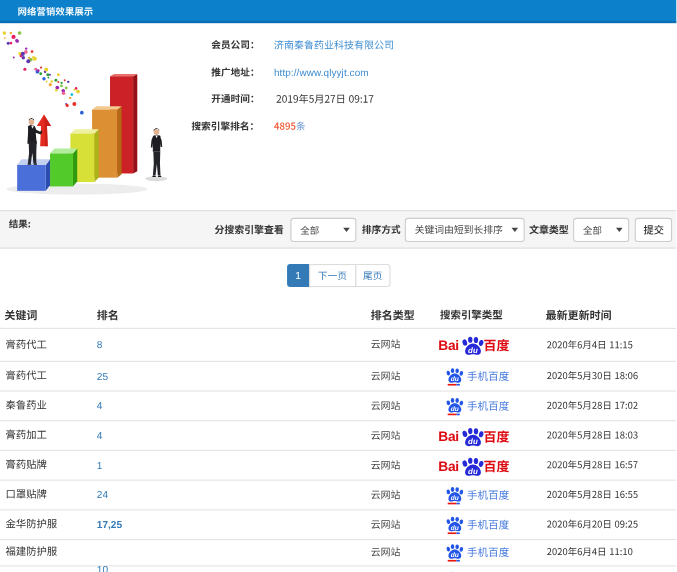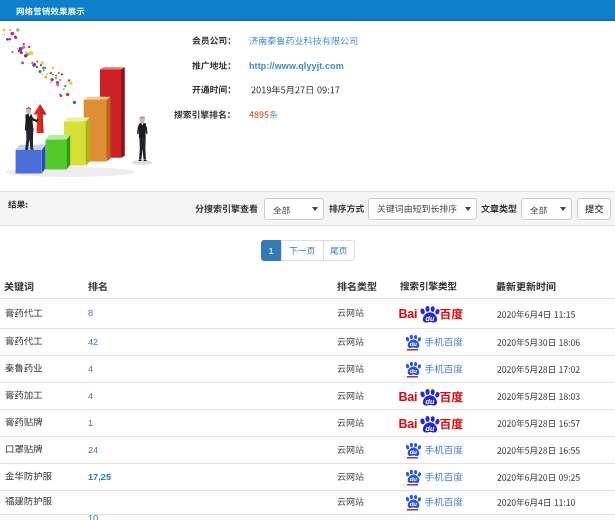--- a/index.html
+++ b/index.html
@@ -64,21 +64,21 @@
         <use href="#g400_33647" x="4000" fill="#3b8bd0"></use>
         <use href="#g400_19994" x="5000" fill="#3b8bd0"></use>
         <use href="#g400_31185" x="6000" fill="#3b8bd0"></use>
         <use href="#g400_25216" x="7000" fill="#3b8bd0"></use>
         <use href="#g400_26377" x="8000" fill="#3b8bd0"></use>
         <use href="#g400_38480" x="9000" fill="#3b8bd0"></use>
         <use href="#g400_20844" x="10000" fill="#3b8bd0"></use>
         <use href="#g400_21496" x="11000" fill="#3b8bd0"></use>
       </g>
     </svg></div>
-<div style="position:absolute;top:58.5px;font-family:Liberation Sans,sans-serif;font-size:9.0px;line-height:14px;color:#3b8bd0;font-weight:700;white-space:nowrap;letter-spacing:0.10px;left:249.0px;">http://www.qlyyjt.com</div>
+<div style="position:absolute;top:58.5px;font-family:Liberation Sans,sans-serif;font-size:9.0px;line-height:14px;color:#3b8bd0;font-weight:400;white-space:nowrap;letter-spacing:0.10px;left:249.0px;">http://www.qlyyjt.com</div>
 <div style="position:absolute;left:251.0px;top:83.1px"><svg width="88.9" height="14" style="overflow:visible">
       <g transform="translate(0,10.30) scale(0.00920,-0.00920)">
         <use href="#g400_50" x="0" fill="#333"></use>
         <use href="#g400_48" x="555" fill="#333"></use>
         <use href="#g400_49" x="1110" fill="#333"></use>
         <use href="#g400_57" x="1665" fill="#333"></use>
         <use href="#g400_24180" x="2220" fill="#333"></use>
         <use href="#g400_53" x="3220" fill="#333"></use>
         <use href="#g400_26376" x="3775" fill="#333"></use>
         <use href="#g400_50" x="4775" fill="#333"></use>
@@ -388,21 +388,21 @@
     </g>
   </svg>
 <div style="position:absolute;left:5.0px;top:334.4px"><svg width="37.6" height="15" style="overflow:visible">
       <g transform="translate(0,10.53) scale(0.00940,-0.00940)">
         <use href="#g400_33167" x="0" fill="#333"></use>
         <use href="#g400_33647" x="1000" fill="#333"></use>
         <use href="#g400_20195" x="2000" fill="#333"></use>
         <use href="#g400_24037" x="3000" fill="#333"></use>
       </g>
     </svg></div>
-<div style="position:absolute;top:334.5px;font-family:Liberation Sans,sans-serif;font-size:9.2px;line-height:14px;color:#337ab7;font-weight:400;white-space:nowrap;left:88.0px;">42</div>
+<div style="position:absolute;top:334.5px;font-family:Liberation Sans,sans-serif;font-size:9.2px;line-height:14px;color:#337ab7;font-weight:400;white-space:nowrap;left:88.0px;">25</div>
 <div style="position:absolute;left:337.0px;top:334.8px"><svg width="27.0" height="14" style="overflow:visible">
       <g transform="translate(0,10.08) scale(0.00900,-0.00900)">
         <use href="#g400_20113" x="0" fill="#444"></use>
         <use href="#g400_32593" x="1000" fill="#444"></use>
         <use href="#g400_31449" x="2000" fill="#444"></use>
       </g>
     </svg></div>
 <div style="position:absolute;left:497.0px;top:335.1px"><svg width="83.1" height="13" style="overflow:visible">
       <g transform="translate(0,9.63) scale(0.00860,-0.00860)">
         <use href="#g400_50" x="0" fill="#333"></use>

